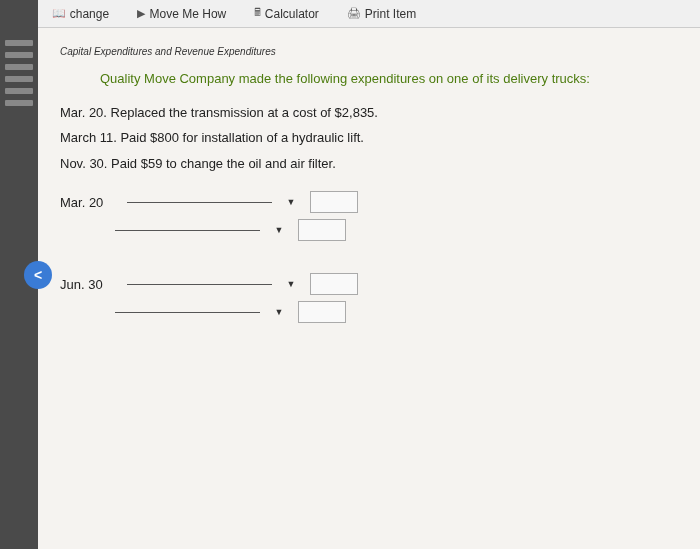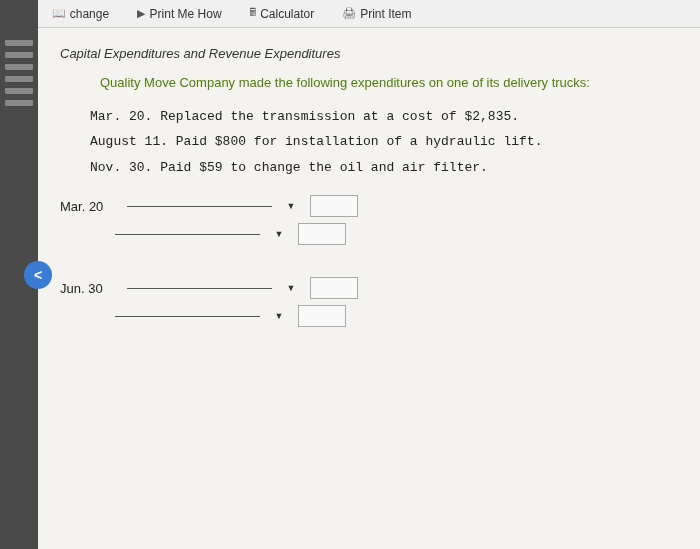--- a/index.html
+++ b/index.html
@@ -88,38 +88,36 @@
 
     
     .content {
       flex: 1;
       background: #f5f3f0;
       padding: 18px 22px;
       overflow-y: auto;
     }
 
     .section-title {
-      font-size: 13px;
+      font-size: 10px;
       color: #333;
       margin-bottom: 12px;
       font-style: italic;
     }
 
     .question-text {
       font-size: 13px;
       color: #4d7c0f;
       margin-bottom: 14px;
       line-height: 1.5;
       margin-left: 40px;
     }
 
     .expenditure-list {
-      margin-left: 30px;
       margin-bottom: 18px;
-      font-family: Liberation Mono, monospace;
     }
 
     .expenditure-item {
       font-size: 13px;
       color: #222;
       margin-bottom: 6px;
       line-height: 1.5;
     }
 
     .prepare-text {
@@ -202,41 +200,41 @@
 
 <div class="main">
 
   <div class="toolbar">
     <div class="toolbar-item">
       <span class="toolbar-icon">📖</span>
       <span>change</span>
     </div>
     <div class="toolbar-item">
       <span class="toolbar-icon">▶</span>
-      <span>Print Me How</span>
+      <span>Move Me How</span>
     </div>
     <div class="toolbar-item">
       <span class="toolbar-icon">🖩</span>
       <span>Calculator</span>
     </div>
     <div class="toolbar-item">
       <span class="toolbar-icon">🖨</span>
       <span>Print Item</span>
     </div>
   </div>
 
   <div class="content">
 
     <div class="section-title">Capital Expenditures and Revenue Expenditures</div>
 
     <div class="question-text">Quality Move Company made the following expenditures on one of its delivery trucks:</div>
 
     <div class="expenditure-list">
       <div class="expenditure-item">Mar. 20.  Replaced the transmission at a cost of $2,835.</div>
-      <div class="expenditure-item">August 11.  Paid $800 for installation of a hydraulic lift.</div>
+      <div class="expenditure-item">March 11.  Paid $800 for installation of a hydraulic lift.</div>
       <div class="expenditure-item">Nov. 30.  Paid $59 to change the oil and air filter.</div>
     </div>
 
 
     <div class="journal-section">
       <div class="journal-row">
         <span class="date-label">Mar. 20</span>
         <div class="entry-line"></div>
         <div class="dropdown-arrow"></div>
         <div class="amount-box"></div>

